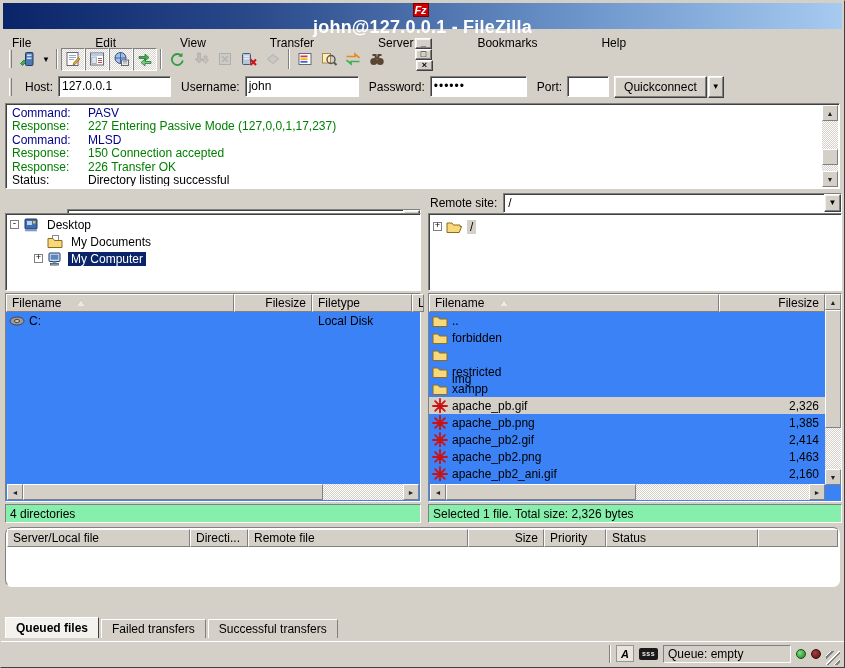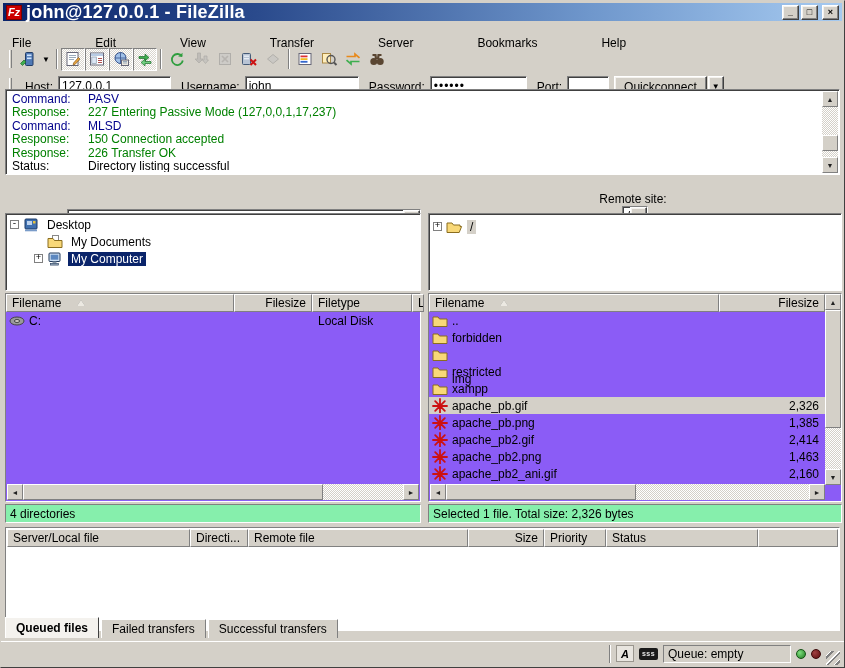--- a/index.html
+++ b/index.html
@@ -15,23 +15,23 @@
             box-shadow: inset -1px -1px 0 #808080, inset 1px 1px 0 #f4f2ee; background:#d4d0c8; }
   .raised-thin { border:1px solid; border-color:#ffffff #808080 #808080 #ffffff; background:#d4d0c8; }
   .sunk  { border:1px solid; border-color:#808080 #ffffff #ffffff #808080;
            box-shadow: inset 1px 1px 0 #404040; background:#ffffff; }
   .sunk-thin { border:1px solid; border-color:#808080 #ffffff #ffffff #808080; }
   .checker { background-color:#e9e7e2;
              background-image: repeating-conic-gradient(#ffffff 0% 25%, #d4d0c8 0% 50%);
              background-size:2px 2px; }
 
   
-  #titlebar { position:absolute; left:2px; top:2px; right:2px; height:18px;
+  #titlebar { position:absolute; left:2px; top:2px; right:2px; height:26px;
               background:linear-gradient(90deg,#0a246a 0%, #2a4a8c 30%, #6f97cc 70%, #a6caf0 100%);
-              display:flex; align-items:center; padding:0 3px; }
+              display:flex; align-items:center; padding:0 3px;flex-direction:column; }
   #logo { width:16px; height:15px; background:#cc0000; color:#fff; font-weight:bold; font-style:italic;
           font-size:11px; display:flex; align-items:center; justify-content:center; margin-right:4px;
           border:1px solid #7a0000; }
   #wtitle { color:#fff; font-weight:bold; font-size:18px; flex:1; letter-spacing:.2px; }
   .winbtn { width:17px; height:15px; font-size:9px; font-weight:bold; display:flex; align-items:center;
             justify-content:center; margin-left:2px; color:#000; line-height:1; }
 
   
   #menubar { position:absolute; left:2px; top:32px; right:2px; height:19px; display:flex; align-items:center;gap:46px; }
   .menu-item { padding:2px 9px; }
@@ -50,21 +50,21 @@
   
   #qcbar { position:absolute; left:2px; top:71px; right:2px; height:29px; display:flex; align-items:center; padding-left:3px; gap:5px; }
   .field { height:21px; background:#fff; padding:2px 3px; font-size:12px;
            border:1px solid; border-color:#808080 #ffffff #ffffff #808080; box-shadow: inset 1px 1px 0 #404040; }
   #qc-host { width:113px; } #qc-user { width:114px; } #qc-pass { width:97px; letter-spacing:1px; } #qc-port { width:42px; }
   #qc-btn { height:22px; padding:0 9px; display:flex; align-items:center; }
   #qc-dd { width:16px; height:22px; display:flex; align-items:center; justify-content:center; font-size:8px; }
   .qlabel { padding-left:5px; }
 
   
-  #log { position:absolute; left:4px; top:88px; right:4px; height:86px; background:#fff; }
+  #log { position:absolute; left:4px; top:102px; right:4px; height:86px; background:#fff; }
   #log-lines { position:absolute; left:2px; top:2px; right:19px; bottom:2px; overflow:hidden; padding:1px 0 0 4px; }
   .logline { height:13.4px; line-height:13.4px; white-space:nowrap; font-size:12px; }
   .loglabel { display:inline-block; width:76px; }
   .lt-command { color:#00008b; } .lt-response { color:#008000; } .lt-status { color:#000000; }
 
   
   .vsb { position:absolute; width:16px; }
   .hsb { position:absolute; height:16px; display:flex; }
   .sbbtn { width:16px; height:16px; font-size:7px; display:flex; align-items:center; justify-content:center; flex:none; color:#222; }
   .sbtrack { position:relative; flex:1; }
@@ -79,39 +79,39 @@
   .treebox { position:absolute; background:#fff; overflow:hidden; }
   .trow { height:17px; display:flex; align-items:center; white-space:nowrap; }
   .expander { width:9px; height:9px; border:1px solid #808080; background:#fff; font-size:9px; line-height:7px;
               text-align:center; margin-right:4px; flex:none; font-family:"Liberation Mono", monospace; }
   .tico { width:17px; height:16px; margin-right:4px; flex:none; }
   .tlabel { padding:0 3px; }
   .sel-active { background:#0a246a; color:#fff; }
   .sel-inactive-label { background:#d4d0c8; }
 
   
-  .listpanel { position:absolute; background:#8b5cf6; }
+  .listpanel { position:absolute; background:#3b82f6; }
   .hdr { display:flex; height:18px; background:#d4d0c8; }
   .hcell { border:1px solid; border-color:#ffffff #808080 #808080 #ffffff; background:#d4d0c8;
            padding:1px 5px; display:flex; align-items:center; overflow:hidden; white-space:nowrap; flex:none; }
   .hcell.right { justify-content:flex-end; }
   .sort-asc { width:0; height:0; border-left:4px solid transparent; border-right:4px solid transparent;
               border-bottom:6px solid #ece9e2; margin-left:16px; filter:drop-shadow(0 0 .5px #808080); }
   .lrow { height:17px; display:flex; align-items:center; white-space:nowrap; }
   .lrow.sel { background:#d4d0c8; }
   .fic { width:17px; height:15px; margin:0 3px 0 3px; flex:none; }
   .fname { overflow:hidden; }
   .cell-size { text-align:right; padding-right:6px; flex:none; }
 
   
   .mini-status { position:absolute; height:19px; background:#86efac; padding:1px 4px; display:flex; align-items:center;
                  border:1px solid; border-color:#808080 #ffffff #ffffff #808080; }
 
   
-  #queue { position:absolute; left:4px; top:526px; right:4px; height:104px; background:#fff; }
+  #queue { position:absolute; left:4px; top:526px; right:4px; height:60px; background:#fff;border-radius:7px; }
   #queue .hdr { margin:1px; }
   
   #tabs { position:absolute; left:4px; top:615px; right:4px; height:22px; display:flex; align-items:flex-end; }
   .tab { height:19px; padding:2px 10px; border:1px solid; border-color:#ffffff #808080 #d4d0c8 #ffffff;
          border-bottom:none; background:#d4d0c8; margin-right:2px; display:flex; align-items:center; }
   .tab.active { background:#f4f2ee; height:21px; font-weight:bold;
                 border-color:#ffffff #404040 #f4f2ee #ffffff; }
 
   
   #statusbar { position:absolute; left:0; bottom:2px; right:0; height:24px; border-top:1px solid #ffffff;
@@ -396,21 +396,21 @@
       <div class="trow" style="padding-left:24px;">
         <span class="expander">+</span>
         <svg class="tico">
             <use href="#i-computer"></use>
           </svg>
         <span class="tlabel sel-active">My Computer</span>
       </div>
     </div>
   </div>
 
-  <div class="sitebar" style="left:427px; top:191px; width:414px;flex-direction:column;">
+  <div class="sitebar" style="left:427px; top:191px; width:414px;">
     <span class="sitelabel">Remote site:</span>
     <div class="sitefield">
       <span>/</span>
       <div class="siteddl raised">
           <span>▼</span>
         </div>
     </div>
   </div>
   <div class="treebox sunk" style="left:427px; top:212px; width:414px; height:78px;">
     <div style="padding:4px 0 0 4px;">

